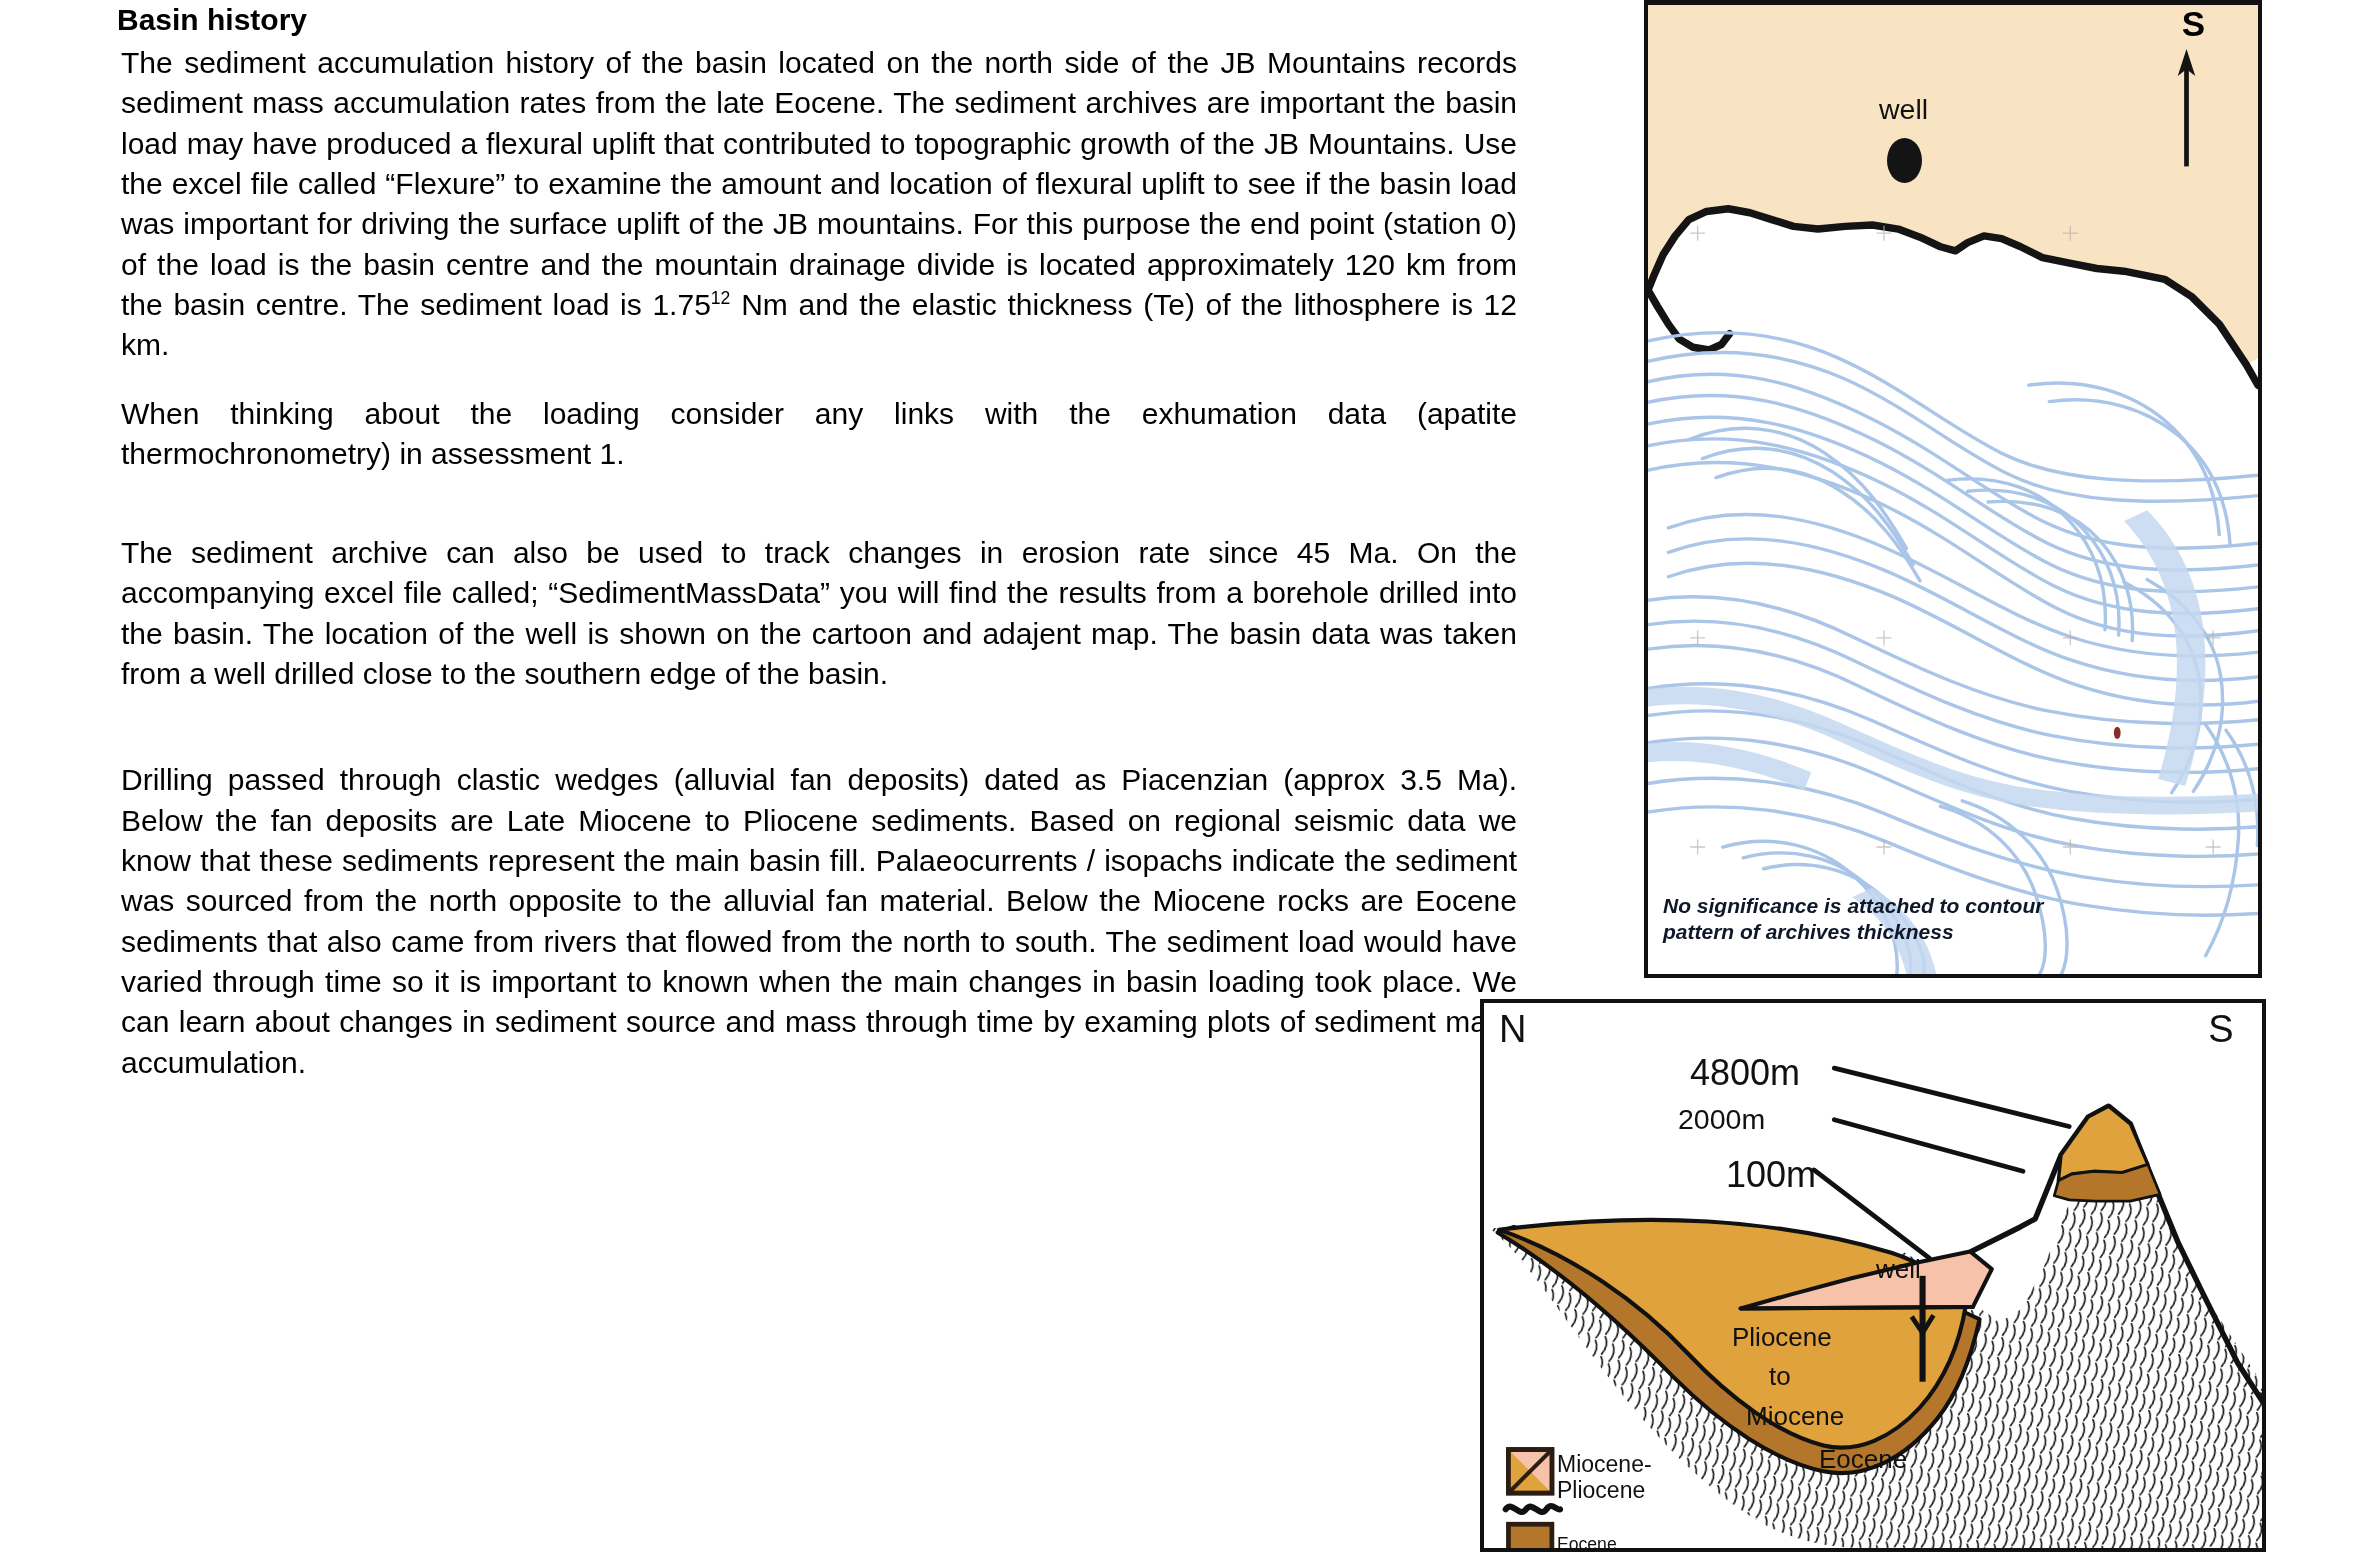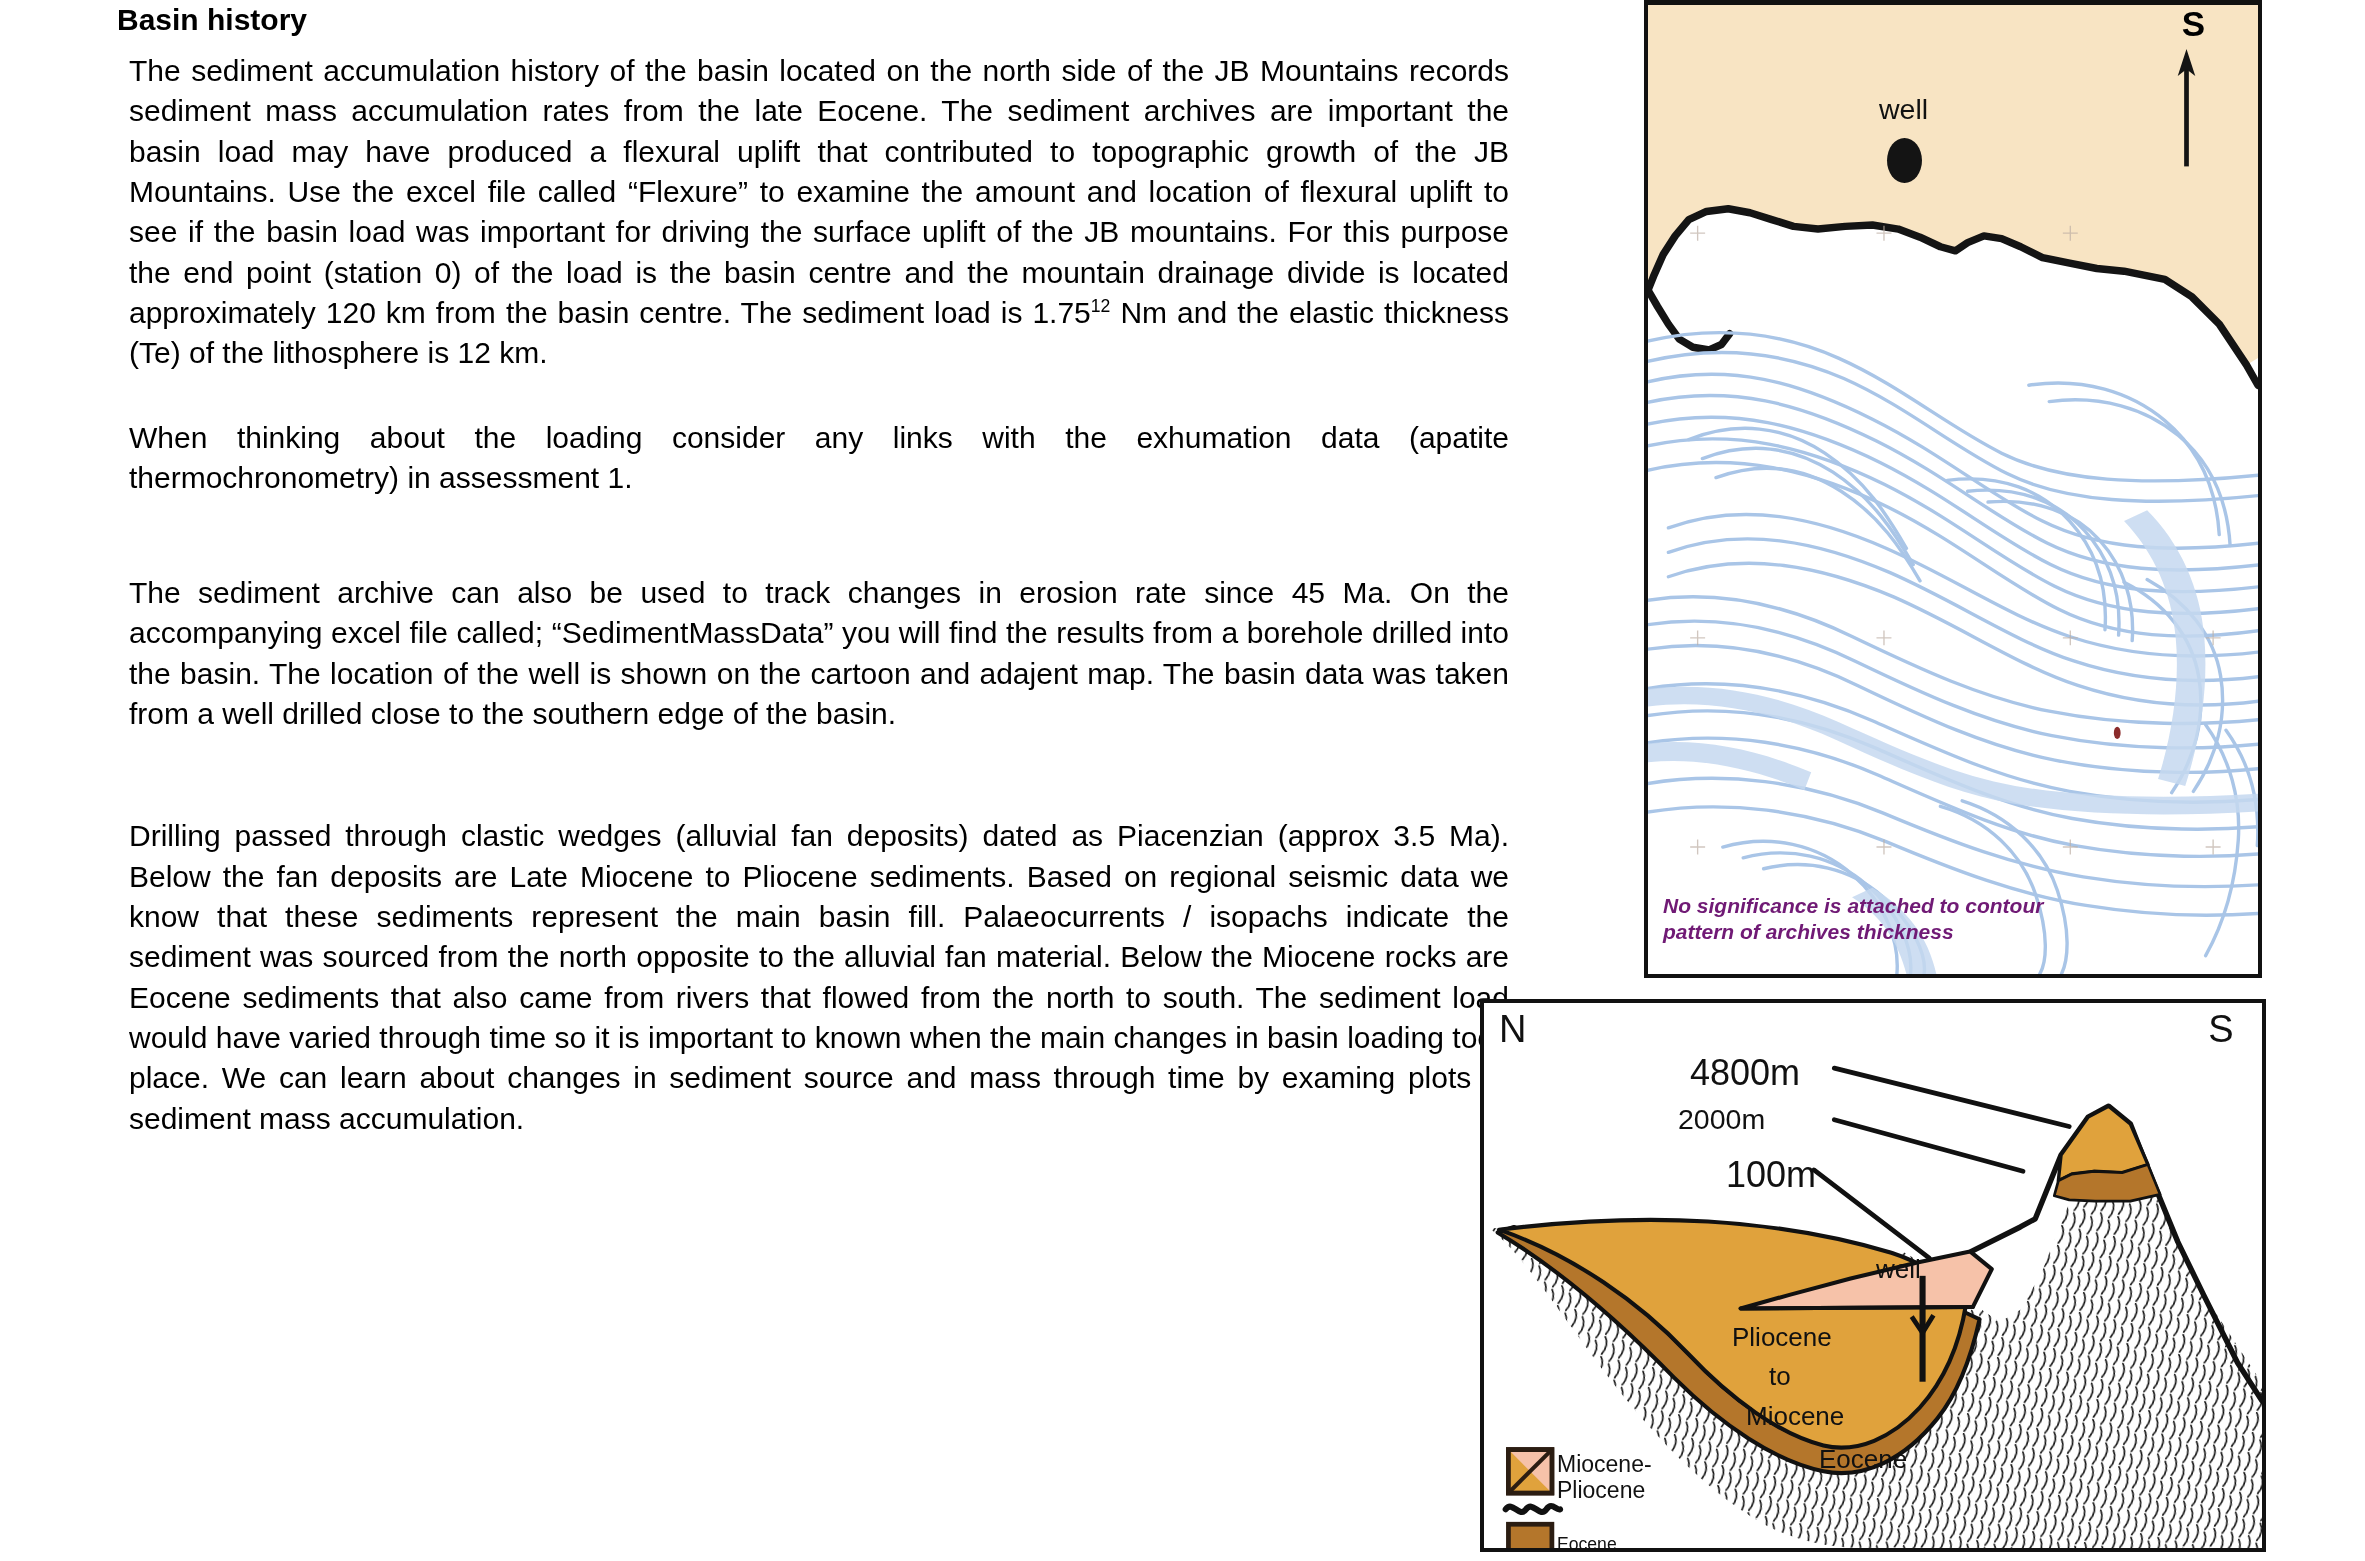--- a/index.html
+++ b/index.html
@@ -2,40 +2,40 @@
 <html style="font-size:11px"><head>
 <meta charset="utf-8">
 <style>
   html,body{margin:0;padding:0;background:#fff;}
   body{width:2366px;height:1562px;position:relative;overflow:hidden;
        font-family:"Liberation Sans",sans-serif;color:#000;}
 
   
   #text-column{position:absolute;left:117px;top:0px;width:1404px;}
   #page-title{font-size:30px;font-weight:bold;line-height:1.30;margin:0 0 1.4px 0;}
-  .para{font-size:30px;line-height:1.345;text-align:justify;margin:12px;
+  .para{font-size:30px;line-height:1.345;text-align:justify;margin:4px;
         hyphens:none;}
   .para.last-left{text-align:justify;}
   .spacer-sm{height:20.4px;}
   .spacer-md{height:50px;}
   .spacer-lg{height:58px;}
   sup{font-size:17.6px;vertical-align:super;line-height:0;}
 
   
   #map-panel{position:absolute;left:1644px;top:0px;width:618px;height:978px;
              border:4.7px solid #111;border-top:5.4px solid #111;box-sizing:border-box;
              background:#fff;overflow:hidden;}
   #map-svg{position:absolute;left:0;top:0;width:100%;height:100%;display:block;}
   #map-well-label{position:absolute;left:231px;top:88px;font-size:28.5px;color:#111;}
   #map-well-dot{position:absolute;left:239px;top:133px;width:35px;height:45px;
                 border-radius:50%;background:#141414;}
   #map-s-label{position:absolute;right:53px;top:-1.4px;font-size:35px;font-weight:bold;}
   #map-north-arrow{position:absolute;right:58px;top:41px;}
   #map-caption{position:absolute;left:15px;bottom:28.5px;font-size:21px;
-               font-style:italic;font-weight:600;line-height:1.25;color:#701a75;}
+               font-style:italic;font-weight:600;line-height:1.25;color:#0f172a;}
 
   
   #xsec-panel{position:absolute;left:1480px;top:999px;width:786px;height:553px;
               border:4.1px solid #111;box-sizing:border-box;background:#fff;overflow:hidden;}
   #xsec-svg{position:absolute;left:0;top:0;width:100%;height:100%;display:block;}
   .xsec-txt{position:absolute;color:#111;}
   #xsec-n{left:15px;top:5.4px;font-size:38px;}
   #xsec-s{right:28.5px;top:5.4px;font-size:38px;}
   #lab-4800{left:206px;top:49px;font-size:36px;}
   #lab-2000{left:194px;top:100px;font-size:28.5px;}

